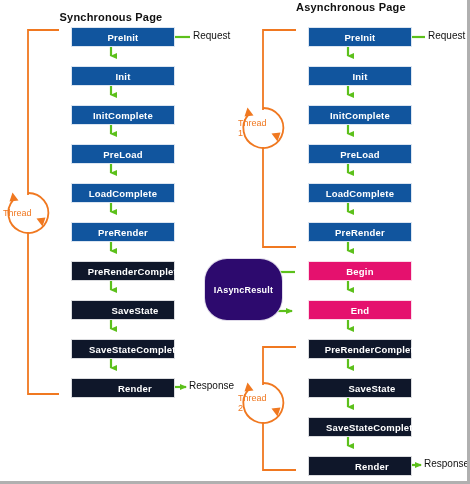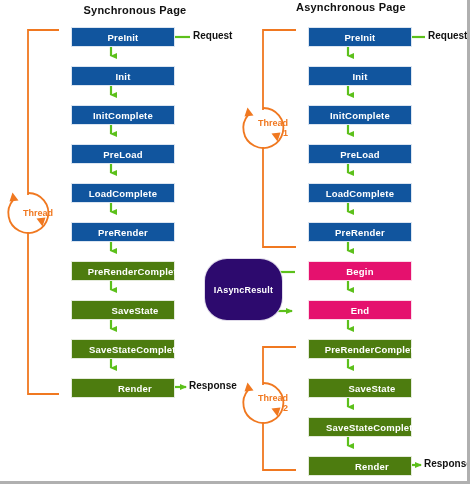--- a/index.html
+++ b/index.html
@@ -40,46 +40,46 @@
     justify-content: center;
     color: #ffffff;
     font-size: 9.5px;
     font-weight: bold;
     letter-spacing: 0.2px;
     white-space: nowrap;
     border: 1px solid rgba(255,255,255,0.85);
     margin-left: 12px;
   }
   .node-blue   { background: #11559e; }
-  .node-teal   { background: #4d7c0f; padding-left: 24px; }
+  .node-teal   { background: #0f172a; padding-left: 24px; }
   .node-pink   { background: #e5116e; }
   .node-purple { background: #2d0a6e; border-radius: 23px; }
   .io-label {
     position: absolute;
     font-size: 10px;
-    font-weight: bold;
+    font-weight: normal;
     color: #111111;
     white-space: nowrap;
   }
   .thread-label {
     position: absolute;
     font-size: 9px;
-    font-weight: bold;
+    font-weight: normal;
     color: #f07820;
-    text-align: right;
+    text-align: left;
     line-height: 10px;
     white-space: nowrap;
   }
 </style>
 </head>
 <body>
 
 <div id="page">
 
-  <div class="col-title" style="left:59px; top:4px; width:104px;margin-left:24px;">Synchronous Page</div>
+  <div class="col-title" style="left:59px; top:11px; width:104px;">Synchronous Page</div>
   <div class="col-title" style="left:296px; top:1px; width:104px;">Asynchronous Page</div>
 
   <svg id="diagram-svg" width="470" height="484" viewBox="0 0 470 484">
     <defs>
       <marker id="gArrowDown" markerWidth="8" markerHeight="8" refX="3" refY="6" orient="auto" markerUnits="userSpaceOnUse">
         <path d="M0,0 L6,0 L3,7 Z" fill="#5cc01b"></path>
       </marker>
       <marker id="gArrowLeft" markerWidth="8" markerHeight="8" refX="6" refY="3" orient="auto" markerUnits="userSpaceOnUse">
         <path d="M7,0 L7,6 L0,3 Z" fill="#5cc01b"></path>
       </marker>

